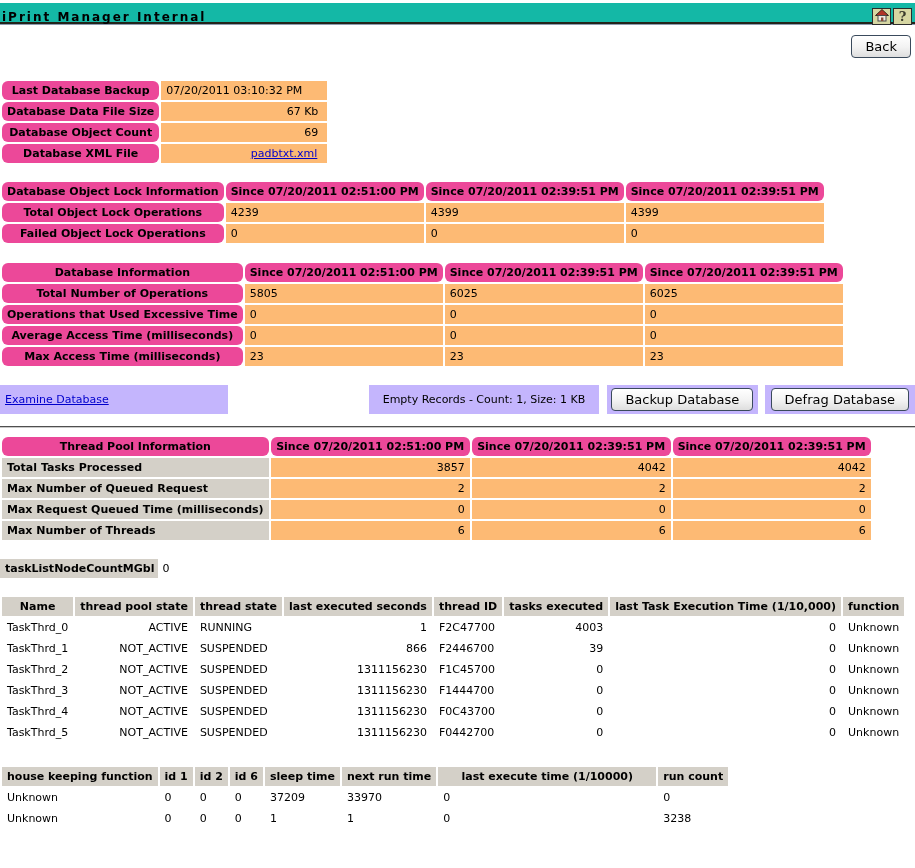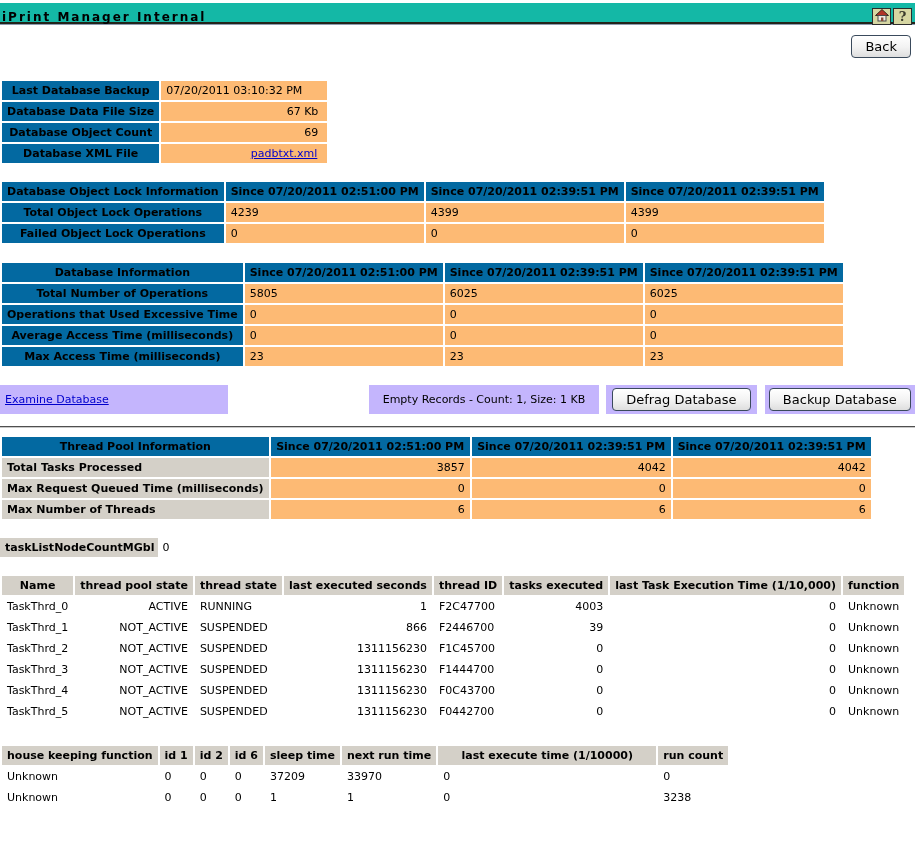--- a/index.html
+++ b/index.html
@@ -33,21 +33,21 @@
     font-size:13px; color:#000;
     padding:3px 13px;
     background:linear-gradient(180deg,#ffffff 0%,#f2f2f2 55%,#dedede 100%);
     border:1px solid #3a4a5c; border-radius:4px; cursor:pointer;
   }
   .back-row { text-align:right; margin:10px 4px 0 0; }
 
   
   table.grid { border-collapse:separate; border-spacing:2px; }
   table.grid th, table.grid td { padding:3px 5px; white-space:nowrap; font-size:11px; height:19px; }
-  .lbl { background:#0369a1; font-weight:bold; text-align:center; }
+  .lbl { background:#ec4899; font-weight:bold; text-align:center;border-radius:6px; }
   .lbl-left { background:#d4d0c8; font-weight:bold; text-align:left; }
   .val { background:#fdba74; }
   .tleft { text-align:left; } .tright { text-align:right; }
   .plain-head { background:#d4d0c8; font-weight:bold; text-align:center; }
   .plain-cell { background:#ffffff; }
 
   .sec-summary { margin-top:21px; }
   .sec-lock { margin-top:15px; }
   .sec-dbinfo { margin-top:16px; }
   .sec-threadpool { margin-top:7px; }
@@ -191,25 +191,25 @@
     <td class="val tleft">23</td>
   </tr>
 </tbody>
   </table>
 
 <div class="actions-row">
   <div class="act-cell act-examine">
     <a class="link">Examine Database</a>
   </div>
   <div class="act-cell act-empty">Empty Records - Count: 1, Size: 1 KB</div>
+  <div class="act-cell act-btn2">
+    <button class="btn">Backup Database</button>
+  </div>
   <div class="act-cell act-btn1">
     <button class="btn">Defrag Database</button>
-  </div>
-  <div class="act-cell act-btn2">
-    <button class="btn">Backup Database</button>
   </div>
 </div>
 
 <div class="rule"></div>
 
 <table class="grid sec-threadpool">
   <colgroup>
       <col style="width:255px">
       <col style="width:199px">
       <col style="width:199px">
@@ -220,20 +220,26 @@
     <th class="lbl">Thread Pool Information</th>
     <th class="lbl">Since 07/20/2011 02:51:00 PM</th>
     <th class="lbl">Since 07/20/2011 02:39:51 PM</th>
     <th class="lbl">Since 07/20/2011 02:39:51 PM</th>
   </tr>
   <tr>
     <td class="lbl-left">Total Tasks Processed</td>
     <td class="val tright">3857</td>
     <td class="val tright">4042</td>
     <td class="val tright">4042</td>
+  </tr>
+  <tr>
+    <td class="lbl-left">Max Number of Queued Request</td>
+    <td class="val tright">2</td>
+    <td class="val tright">2</td>
+    <td class="val tright">2</td>
   </tr>
   <tr>
     <td class="lbl-left">Max Request Queued Time (milliseconds)</td>
     <td class="val tright">0</td>
     <td class="val tright">0</td>
     <td class="val tright">0</td>
   </tr>
   <tr>
     <td class="lbl-left">Max Number of Threads</td>
     <td class="val tright">6</td>

